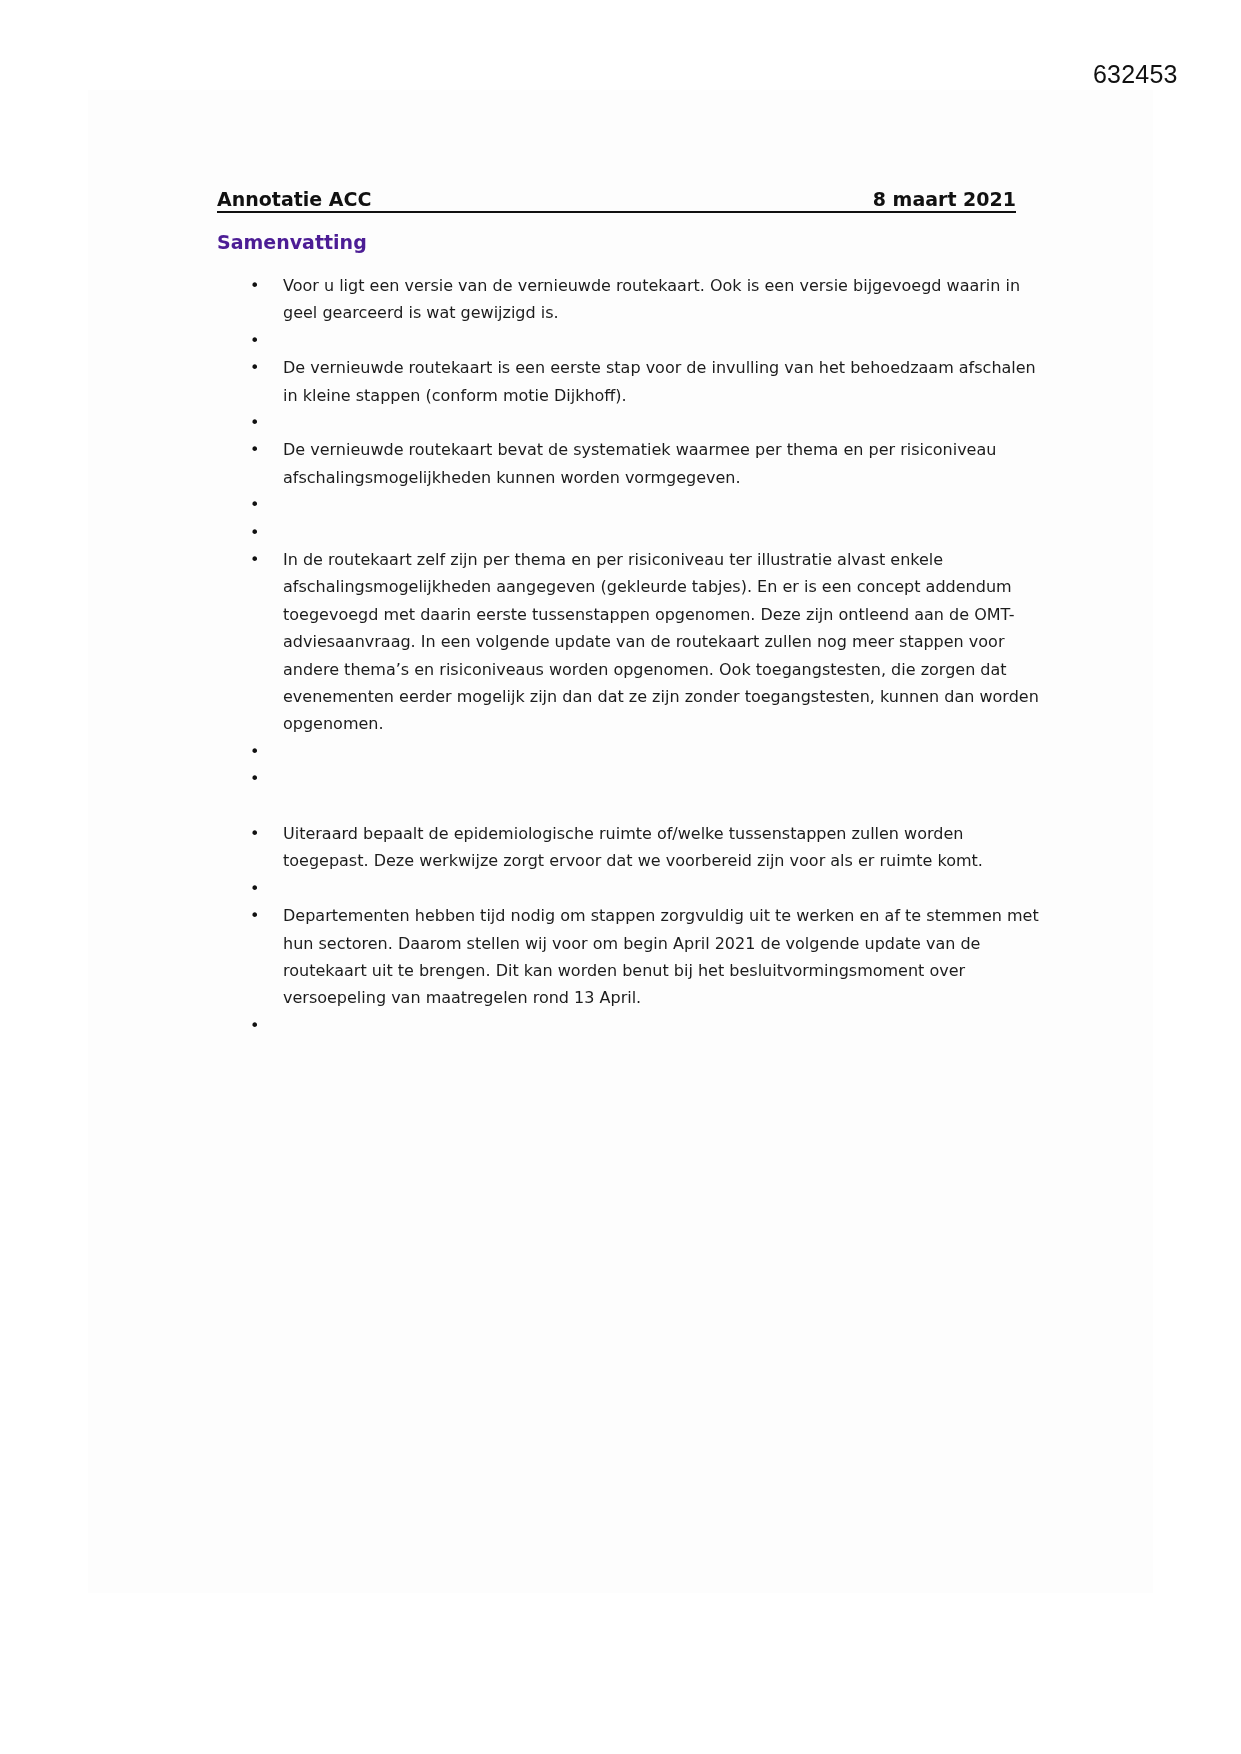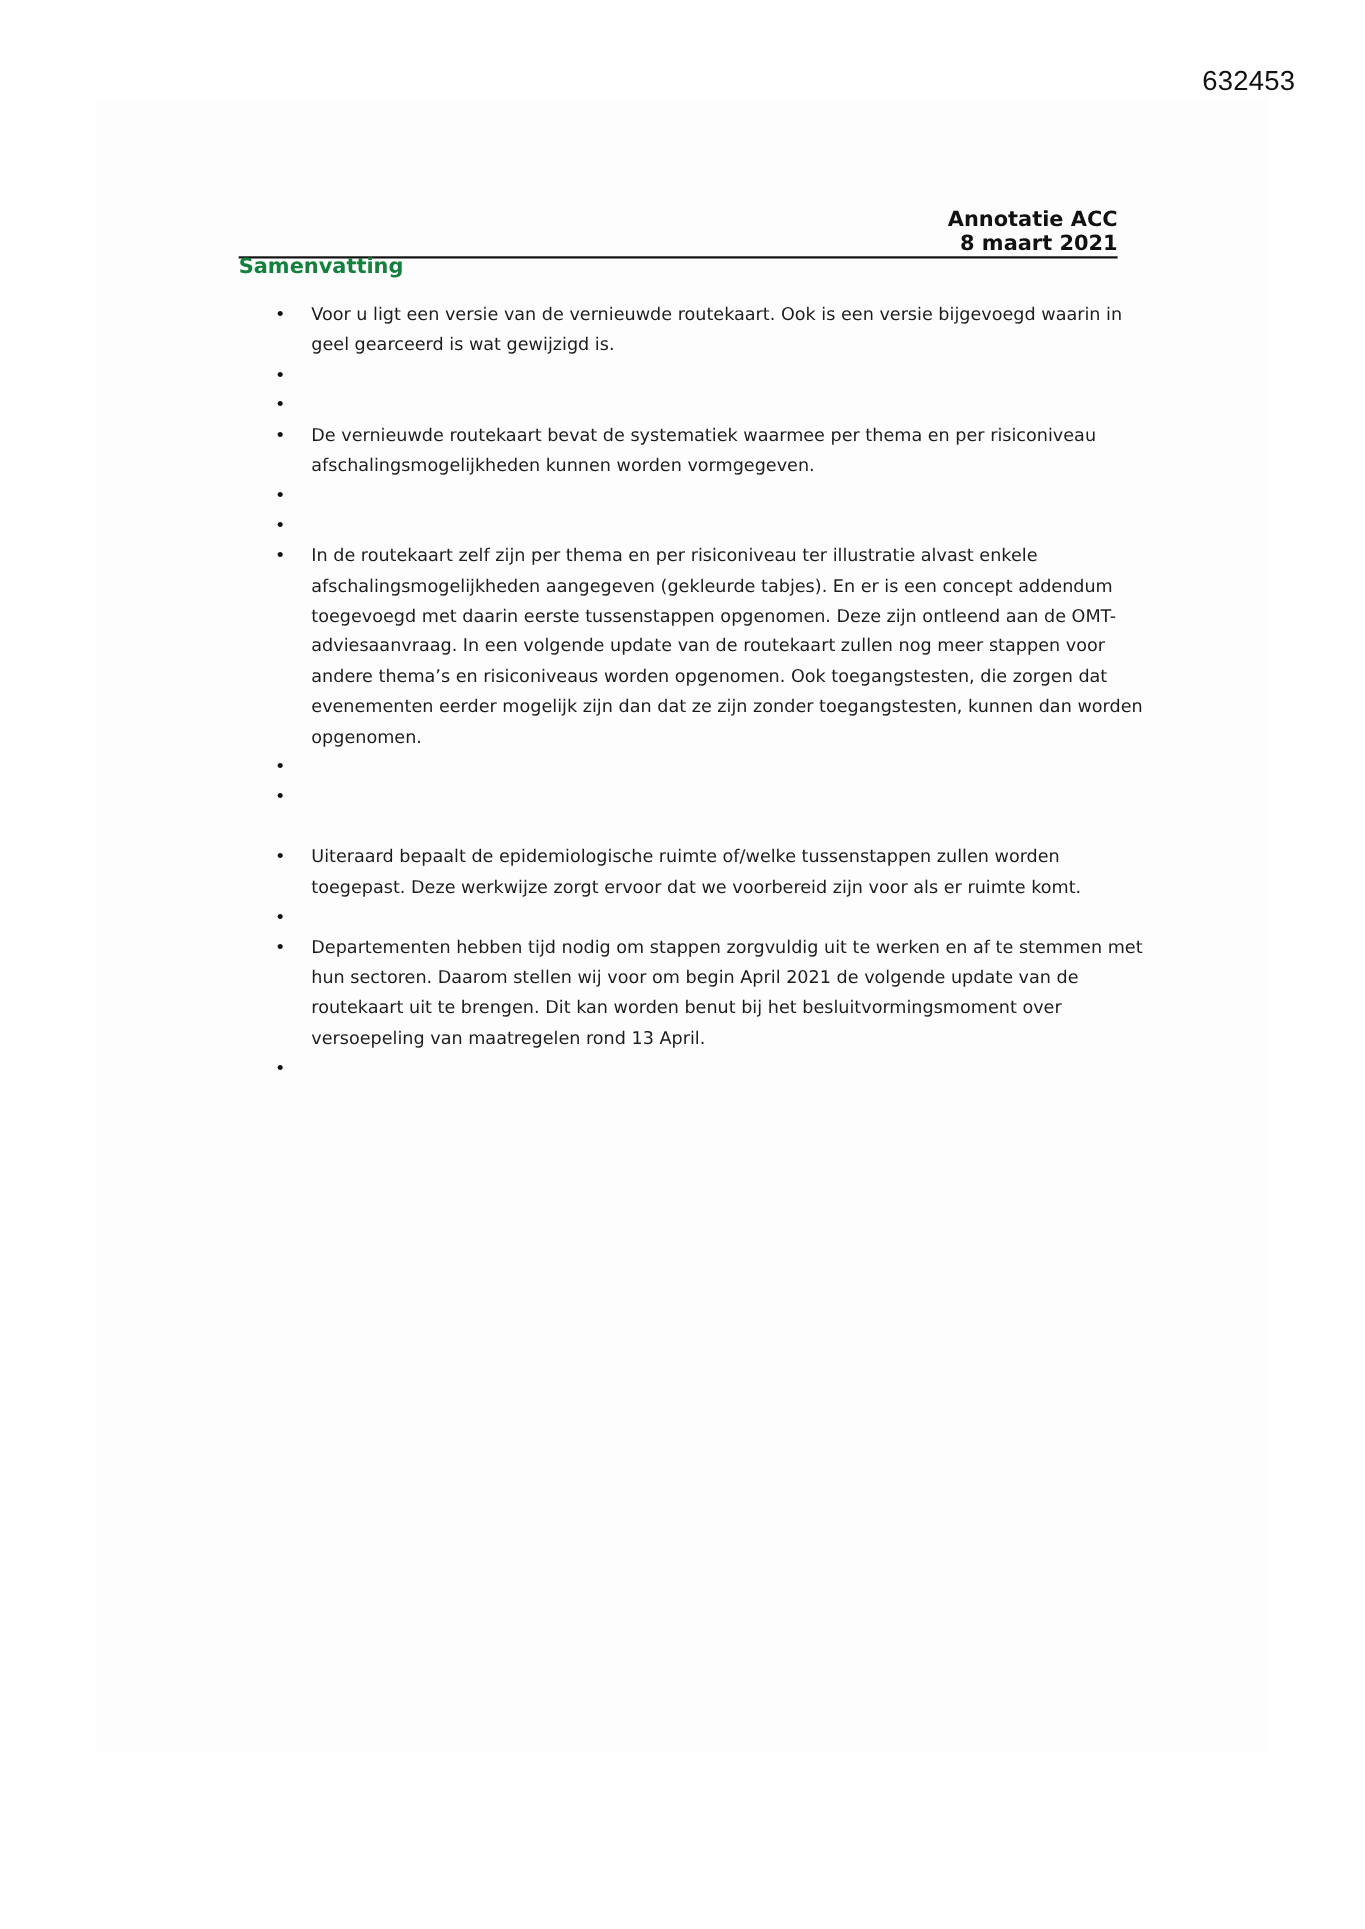--- a/index.html
+++ b/index.html
@@ -41,30 +41,29 @@
     display: flex;
     justify-content: space-between;
     align-items: flex-end;
     border-bottom: 2px solid #111;
     padding-bottom: 1px;
     font-family: "DejaVu Sans", sans-serif;
     font-weight: bold;
     font-size: 19px;
     line-height: 22px;
     color: #111;
-    flex-direction: column;
   }
   .section-title {
     position: absolute;
     left: 217px;
     top: 230px;
     font-weight: bold;
     font-size: 19px;
     line-height: 24px;
-    color: #15803d;
+    color: #4c1d95;
   }
   .summary-list {
     position: absolute;
     left: 250px;
     top: 272px;
     width: 790px;
     margin: 0;
     padding: 0;
     list-style: none;
     font-size: 16px;
@@ -98,20 +97,21 @@
 <div class="header-row">
   <span>Annotatie ACC</span>
   <span>8 maart 2021</span>
 </div>
 
 <div class="section-title">Samenvatting</div>
 
 <ul class="summary-list">
   <li class="bullet">Voor u ligt een versie van de vernieuwde routekaart. Ook is een versie bijgevoegd waarin in geel gearceerd is wat gewijzigd is.</li>
   <li class="bullet"></li>
+  <li class="bullet">De vernieuwde routekaart is een eerste stap voor de invulling van het behoedzaam afschalen in kleine stappen (conform motie Dijkhoff).</li>
   <li class="bullet"></li>
   <li class="bullet">De vernieuwde routekaart bevat de systematiek waarmee per thema en per risiconiveau afschalingsmogelijkheden kunnen worden vormgegeven.</li>
   <li class="bullet"></li>
   <li class="bullet"></li>
   <li class="bullet">In de routekaart zelf zijn per thema en per risiconiveau ter illustratie alvast enkele afschalingsmogelijkheden aangegeven (gekleurde tabjes). En er is een concept addendum toegevoegd met daarin eerste tussenstappen opgenomen. Deze zijn ontleend aan de OMT-adviesaanvraag. In een volgende update van de routekaart zullen nog meer stappen voor andere thema’s en risiconiveaus worden opgenomen. Ook toegangstesten, die zorgen dat evenementen eerder mogelijk zijn dan dat ze zijn zonder toegangstesten, kunnen dan worden opgenomen.</li>
   <li class="bullet"></li>
   <li class="bullet"></li>
   <li class="spacer"></li>
   <li class="bullet">Uiteraard bepaalt de epidemiologische ruimte of/welke tussenstappen zullen worden toegepast. Deze werkwijze zorgt ervoor dat we voorbereid zijn voor als er ruimte komt.</li>
   <li class="bullet"></li>

